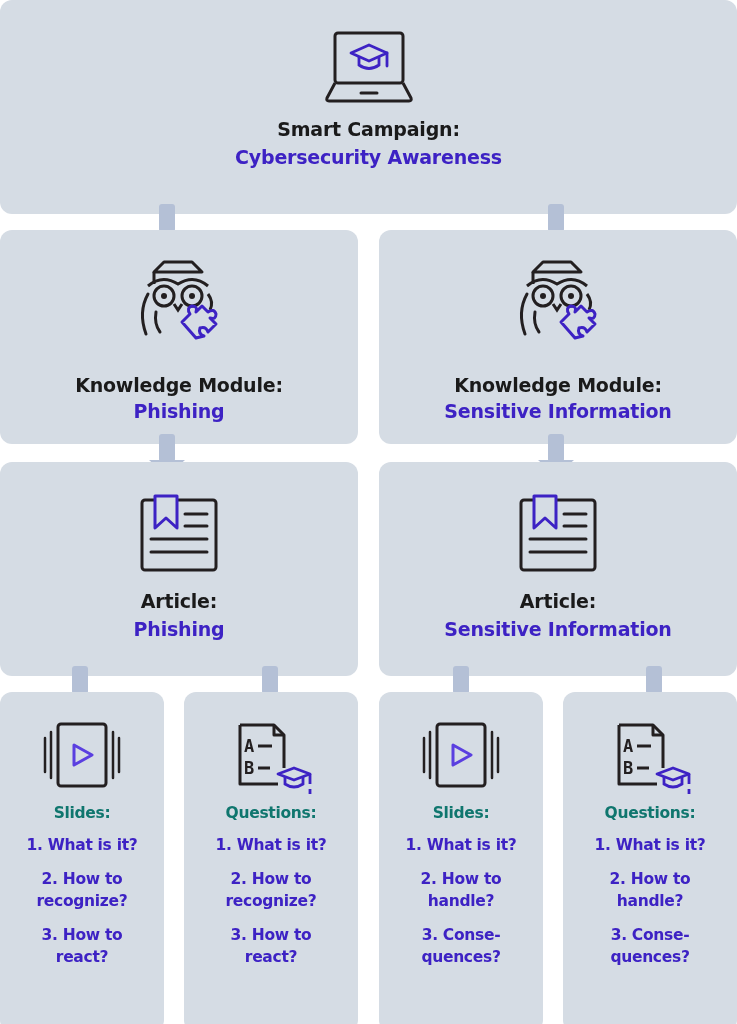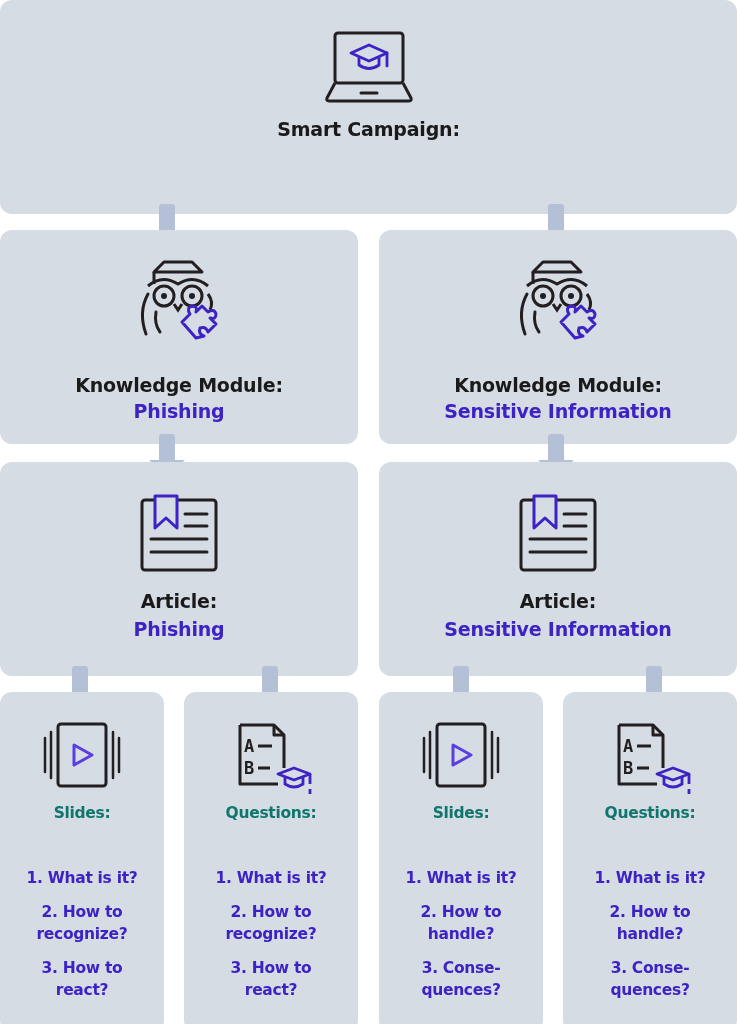--- a/index.html
+++ b/index.html
@@ -7,37 +7,38 @@
          font-family: "DejaVu Sans", sans-serif; }
   .box { position: absolute; background: #d5dce4; border-radius: 12px; }
   .arrow { position: absolute; width: 36px; height: 42px; }
   .title { position: absolute; left: 0; right: 0; text-align: center; font-weight: bold;
            color: #1a1a1a; font-size: 19px; letter-spacing: -0.2px; }
   .sub { position: absolute; left: 0; right: 0; text-align: center; font-weight: bold;
          color: #3d22c4; font-size: 19px; letter-spacing: -0.2px; }
   .icon { position: absolute; left: 50%; transform: translateX(-50%); }
   .small-title { position: absolute; left: 0; right: 0; text-align: center; font-weight: bold;
                  color: #0f766e; font-size: 15.5px; letter-spacing: -0.3px; }
-  .items { position: absolute; left: 0; right: 0; text-align: center; margin-top: 33px; }
+  .items { position: absolute; left: 0; right: 0; text-align: center; }
   .item { font-weight: bold; color: #3d22c4; font-size: 15.5px; line-height: 22px;
           margin-bottom: 12px; letter-spacing: -0.3px; padding: 0 4px; }
 </style>
 </head>
 <body>
 
 <div class="box" style="left:0;top:0;width:737px;height:214px;">
   <svg class="icon" style="top:30px;" width="90" height="74" viewBox="0 0 90 74">
     <rect x="11" y="3" width="68" height="50" rx="3" fill="none" stroke="#231f20" stroke-width="3"></rect>
     <path d="M11 53 L3 68 Q2 71 5 71 L85 71 Q88 71 87 68 L79 53" fill="none" stroke="#231f20" stroke-width="3" stroke-linejoin="round"></path>
     <line x1="37" y1="63" x2="53" y2="63" stroke="#231f20" stroke-width="3" stroke-linecap="round"></line>
     <path d="M45 15 L63 23 L45 31 L27 23 Z" fill="none" stroke="#3d22c4" stroke-width="2.8" stroke-linejoin="round"></path>
     <path d="M35 27 L35 35 Q45 42 55 35 L55 27" fill="none" stroke="#3d22c4" stroke-width="2.8"></path>
     <line x1="63" y1="23" x2="63" y2="36" stroke="#3d22c4" stroke-width="2.8" stroke-linecap="round"></line>
   </svg>
   <div class="title" style="top:118px;">Smart Campaign:</div>
+  <div class="sub" style="top:146px;">Cybersecurity Awareness</div>
 </div>
 
 <svg class="arrow" style="left:149px;top:204px;" viewBox="0 0 36 42">
   <rect x="10" y="0" width="16" height="28" rx="3" fill="#b4c0d6"></rect>
     <path d="M0 26 L36 26 L18 42 Z" fill="#b4c0d6"></path>
 </svg>
 <svg class="arrow" style="left:538px;top:204px;" viewBox="0 0 36 42">
   <rect x="10" y="0" width="16" height="28" rx="3" fill="#b4c0d6"></rect>
     <path d="M0 26 L36 26 L18 42 Z" fill="#b4c0d6"></path>
 </svg>

